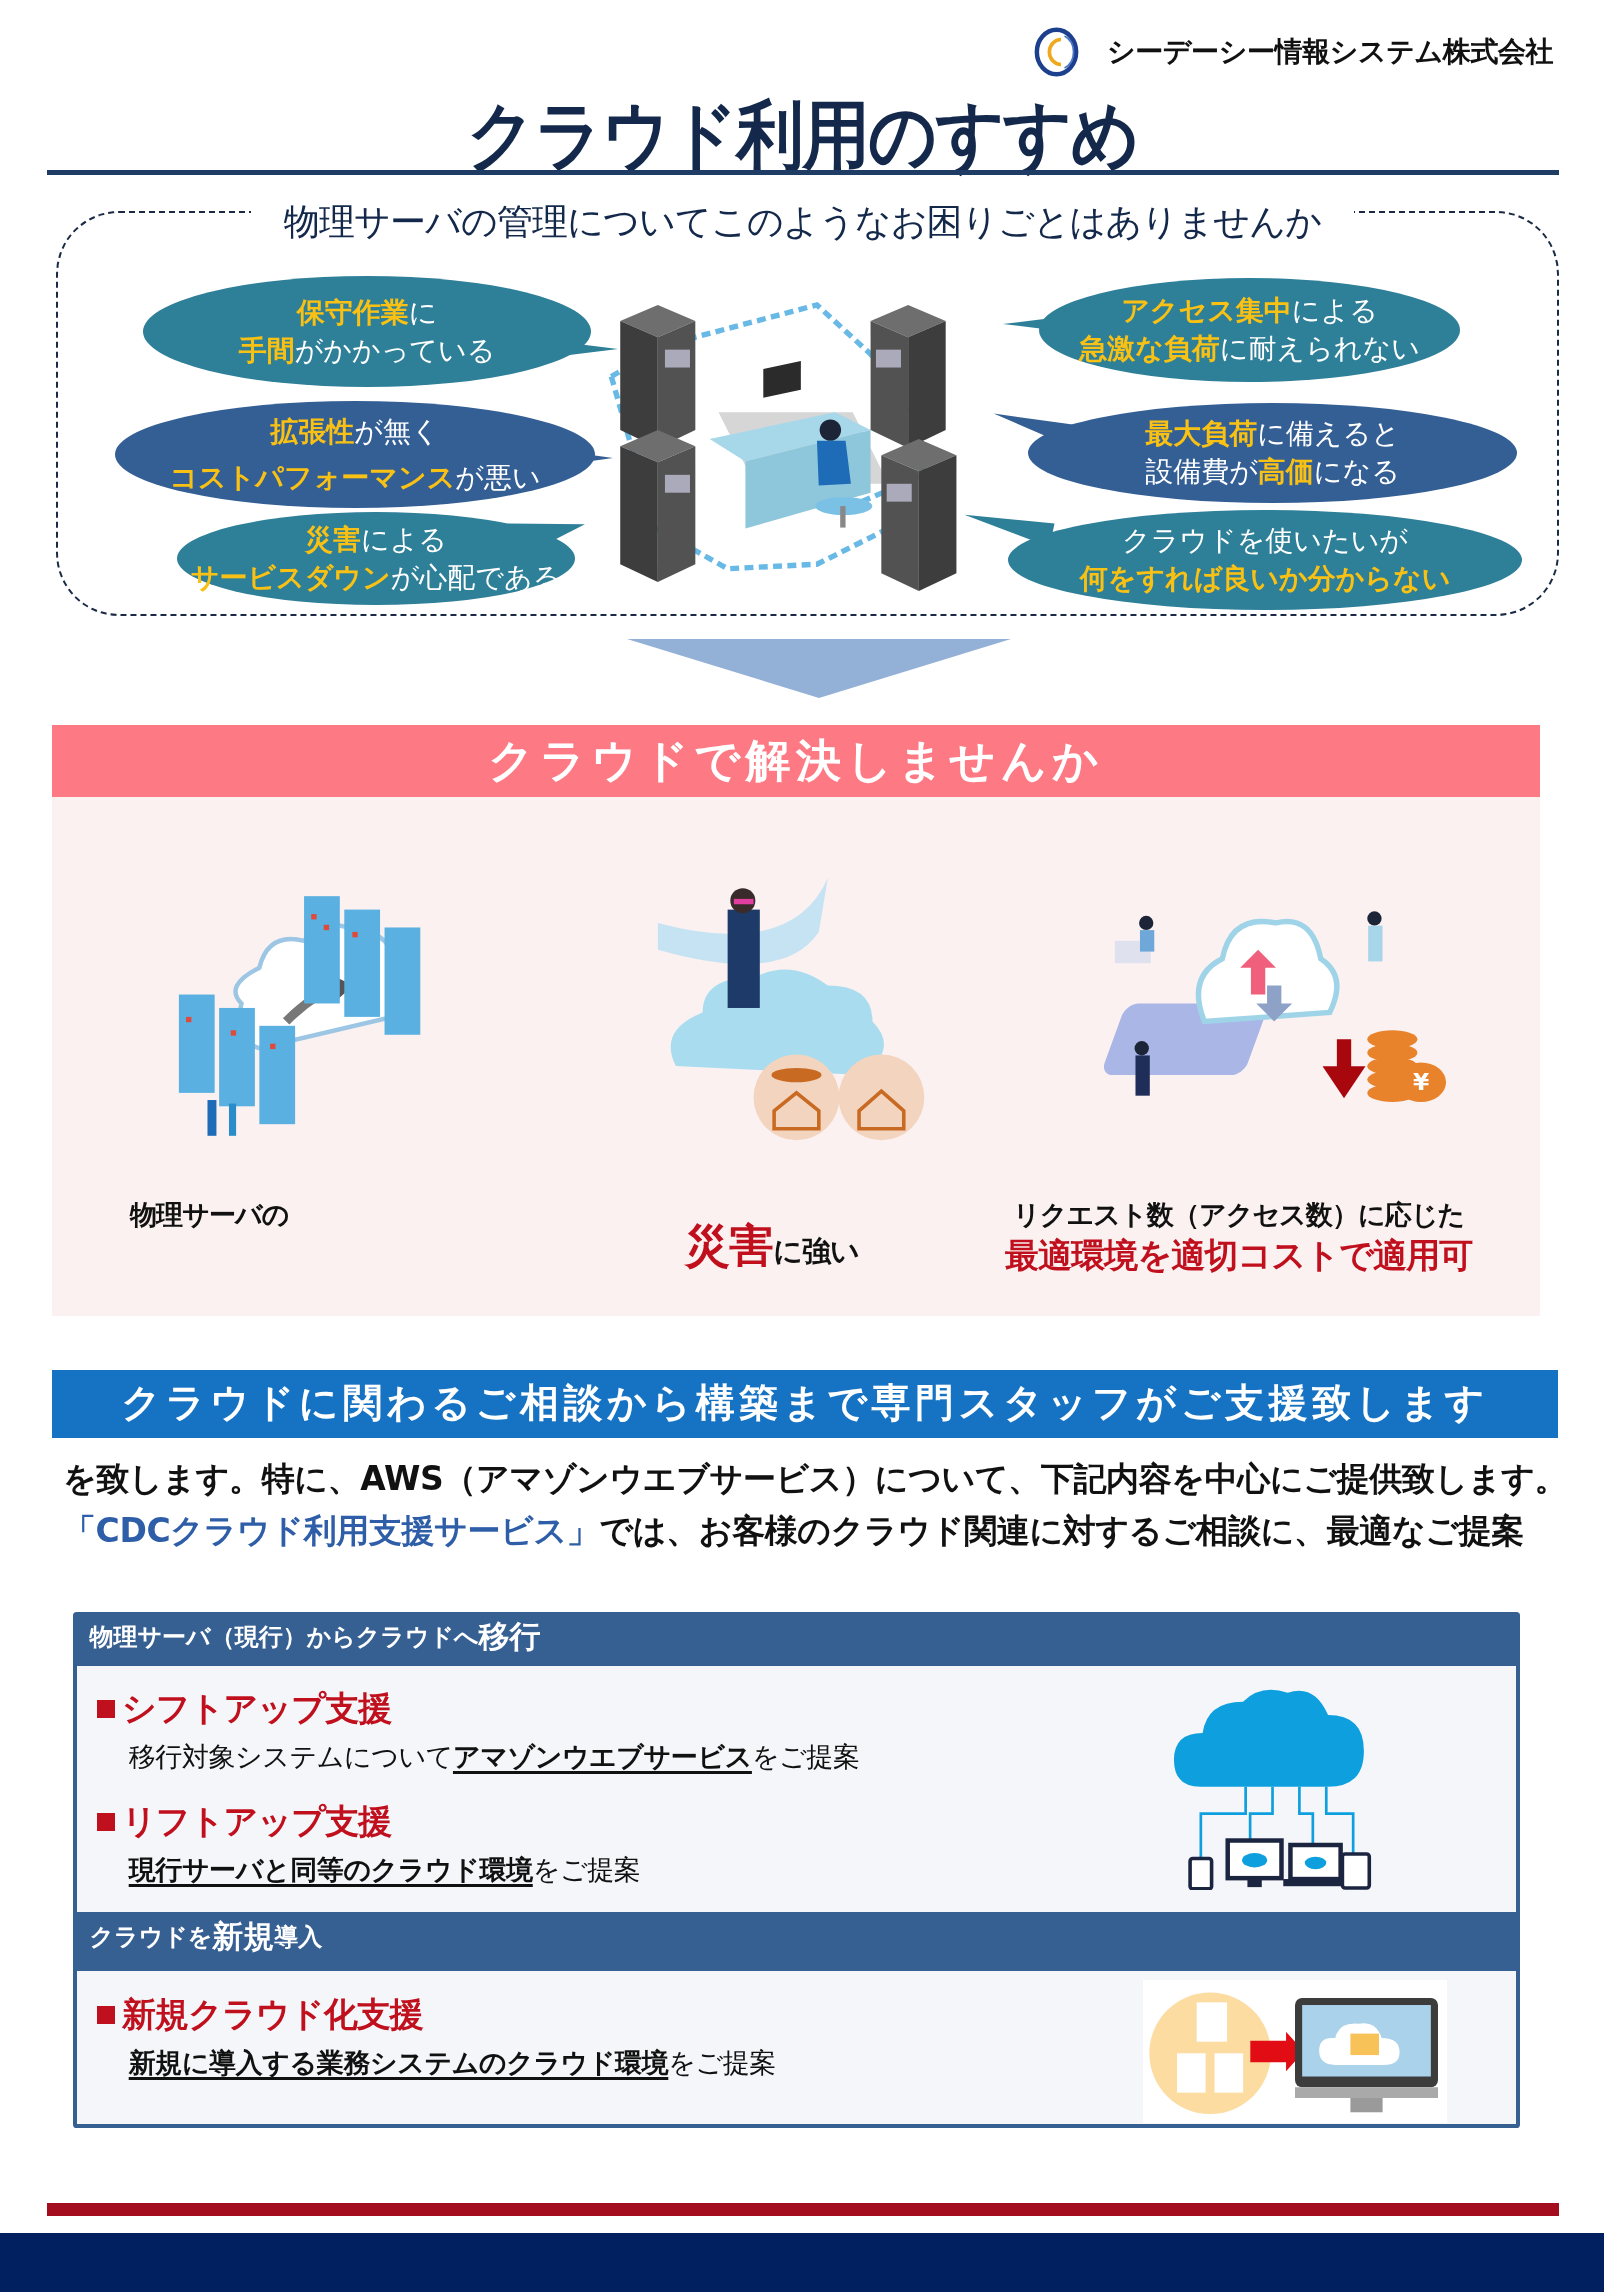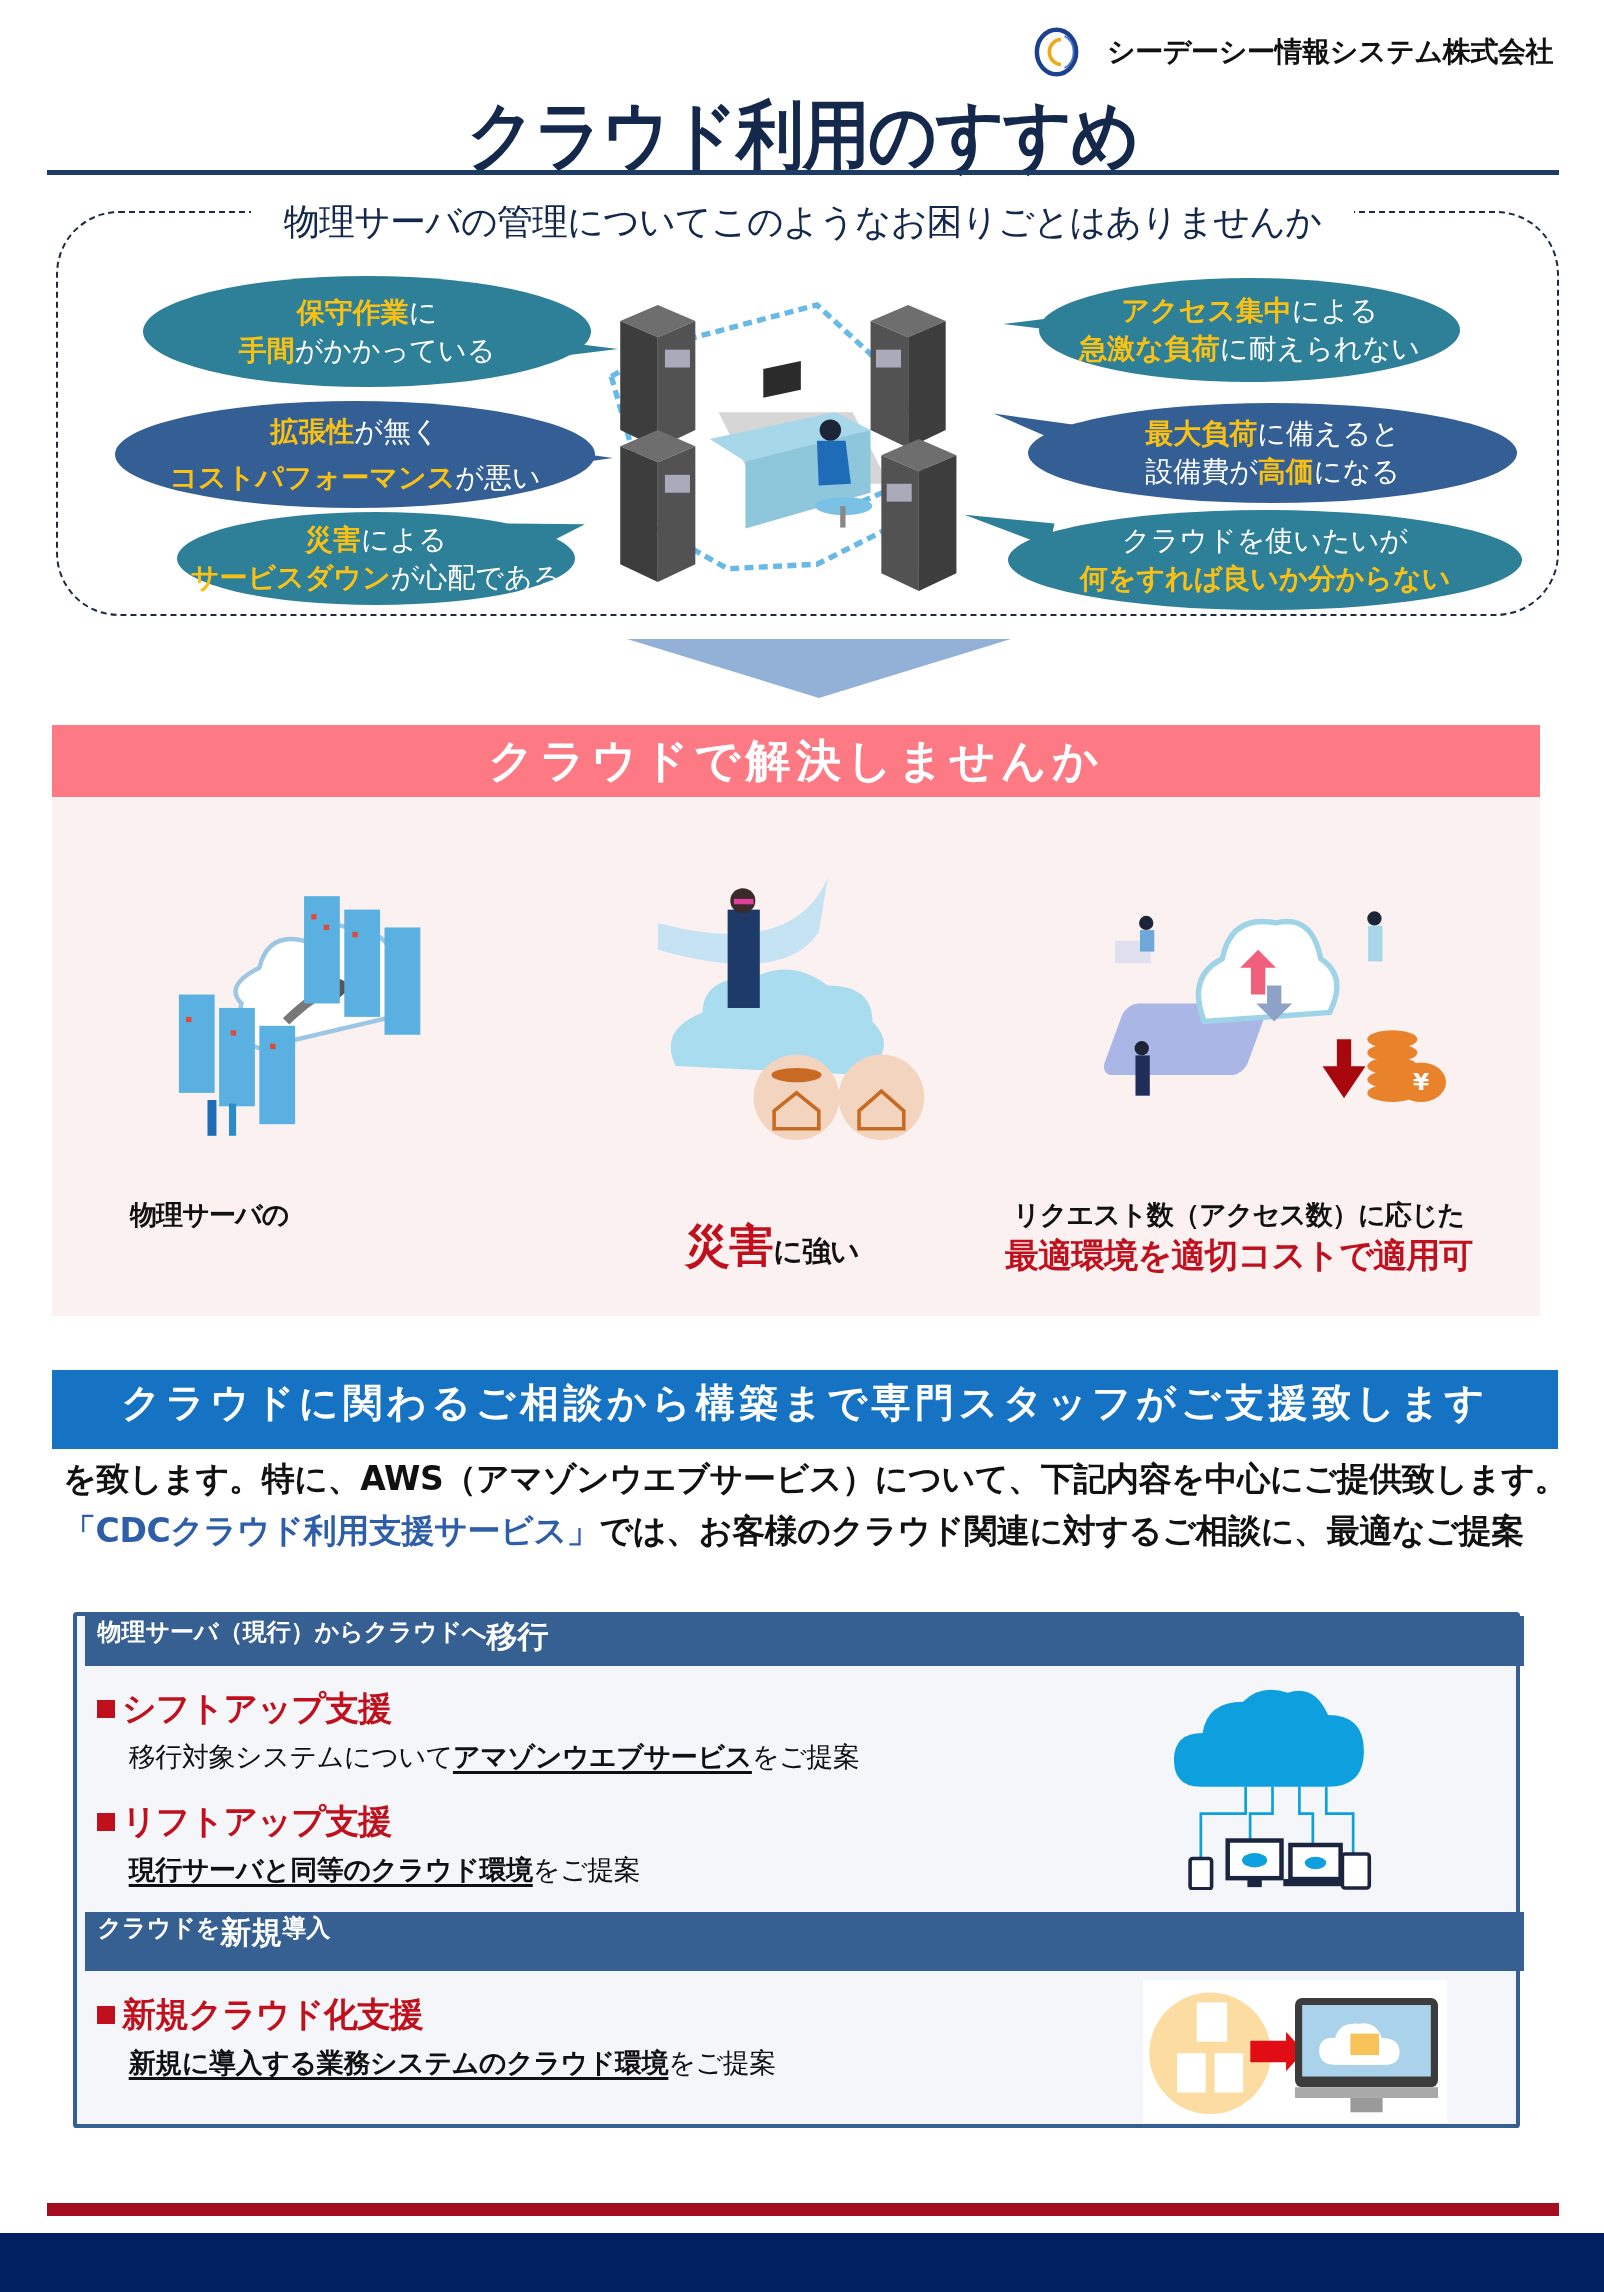--- a/index.html
+++ b/index.html
@@ -34,26 +34,26 @@
 
   
   .solution-banner { left: 52px; top: 725px; width: 1488px; height: 72px; background: #fd7a84; color: #fff; text-align: center; font-size: 45px; font-weight: bold; line-height: 72px; letter-spacing: 5.4px; }
   .solution-panel { left: 52px; top: 797px; width: 1488px; height: 519px; background: #fbf1f1; }
   .sol-item { position: absolute; text-align: left; }
   .sol-item .small { font-size: 27px; font-weight: bold; color: #111; letter-spacing: -0.9px; }
   .sol-item .big { font-size: 34px; font-weight: bold; color: #c0101d; letter-spacing: -0.9px; }
   .sol-item .blk { color: #111; font-size: 29px; }
 
   
-  .support-banner { left: 52px; top: 1370px; width: 1506px; height: 79px; background: #1673c3; color: #fff; text-align: center; font-size: 39px; font-weight: bold; line-height: 66px; letter-spacing: 4.5px; }
+  .support-banner { left: 52px; top: 1370px; width: 1506px; height: 68px; background: #1673c3; color: #fff; text-align: center; font-size: 39px; font-weight: bold; line-height: 66px; letter-spacing: 4.5px; }
   .support-text { left: 63px; top: 1453px; width: 1505px; font-size: 33px; font-weight: bold; line-height: 52px; color: #111; letter-spacing: -0.4px; }
   .support-text .svc { color: #2f5ea8; }
 
   .service-box { left: 73px; top: 1612px; width: 1447px; height: 516px; border: 4.5px solid #365f92; background: #f5f6fa; border-radius: 3.6px; }
-  .sect-head { position: absolute; left: 8px; width: 100%; background: #365f92; color: #fff; font-size: 24px; font-weight: bold; padding-left: 12.5px; display: flex; align-items: flex-start; }
+  .sect-head { position: absolute; left: 0; width: 100%; background: #365f92; color: #fff; font-size: 24px; font-weight: bold; padding-left: 12.5px; display: flex; align-items: center; }
   .sect-head .em { font-size: 31px; }
   .svc-item { position: absolute; left: 19.7px; }
   .svc-item .name { font-size: 34px; font-weight: bold; color: #c0101d; letter-spacing: -0.9px; display: flex; align-items: center; }
   .svc-item .sq { width: 18px; height: 18px; background: #c0101d; margin-right: 7.2px; display: inline-block; }
   .svc-item .desc { margin-left: 32px; margin-top: 7.2px; font-size: 27px; color: #111; letter-spacing: -0.4px; }
   .svc-item .desc u { font-weight: bold; text-decoration-thickness: 2.7px; text-underline-offset: 4.5px; }
 
   .rule-red { left: 47px; width: 1512px; top: 2203px; height: 12.5px; background: #a30d1e; }
   .footer { left: 0; width: 1605px; top: 2233px; height: 60px; background: #00205f; }
 </style>

